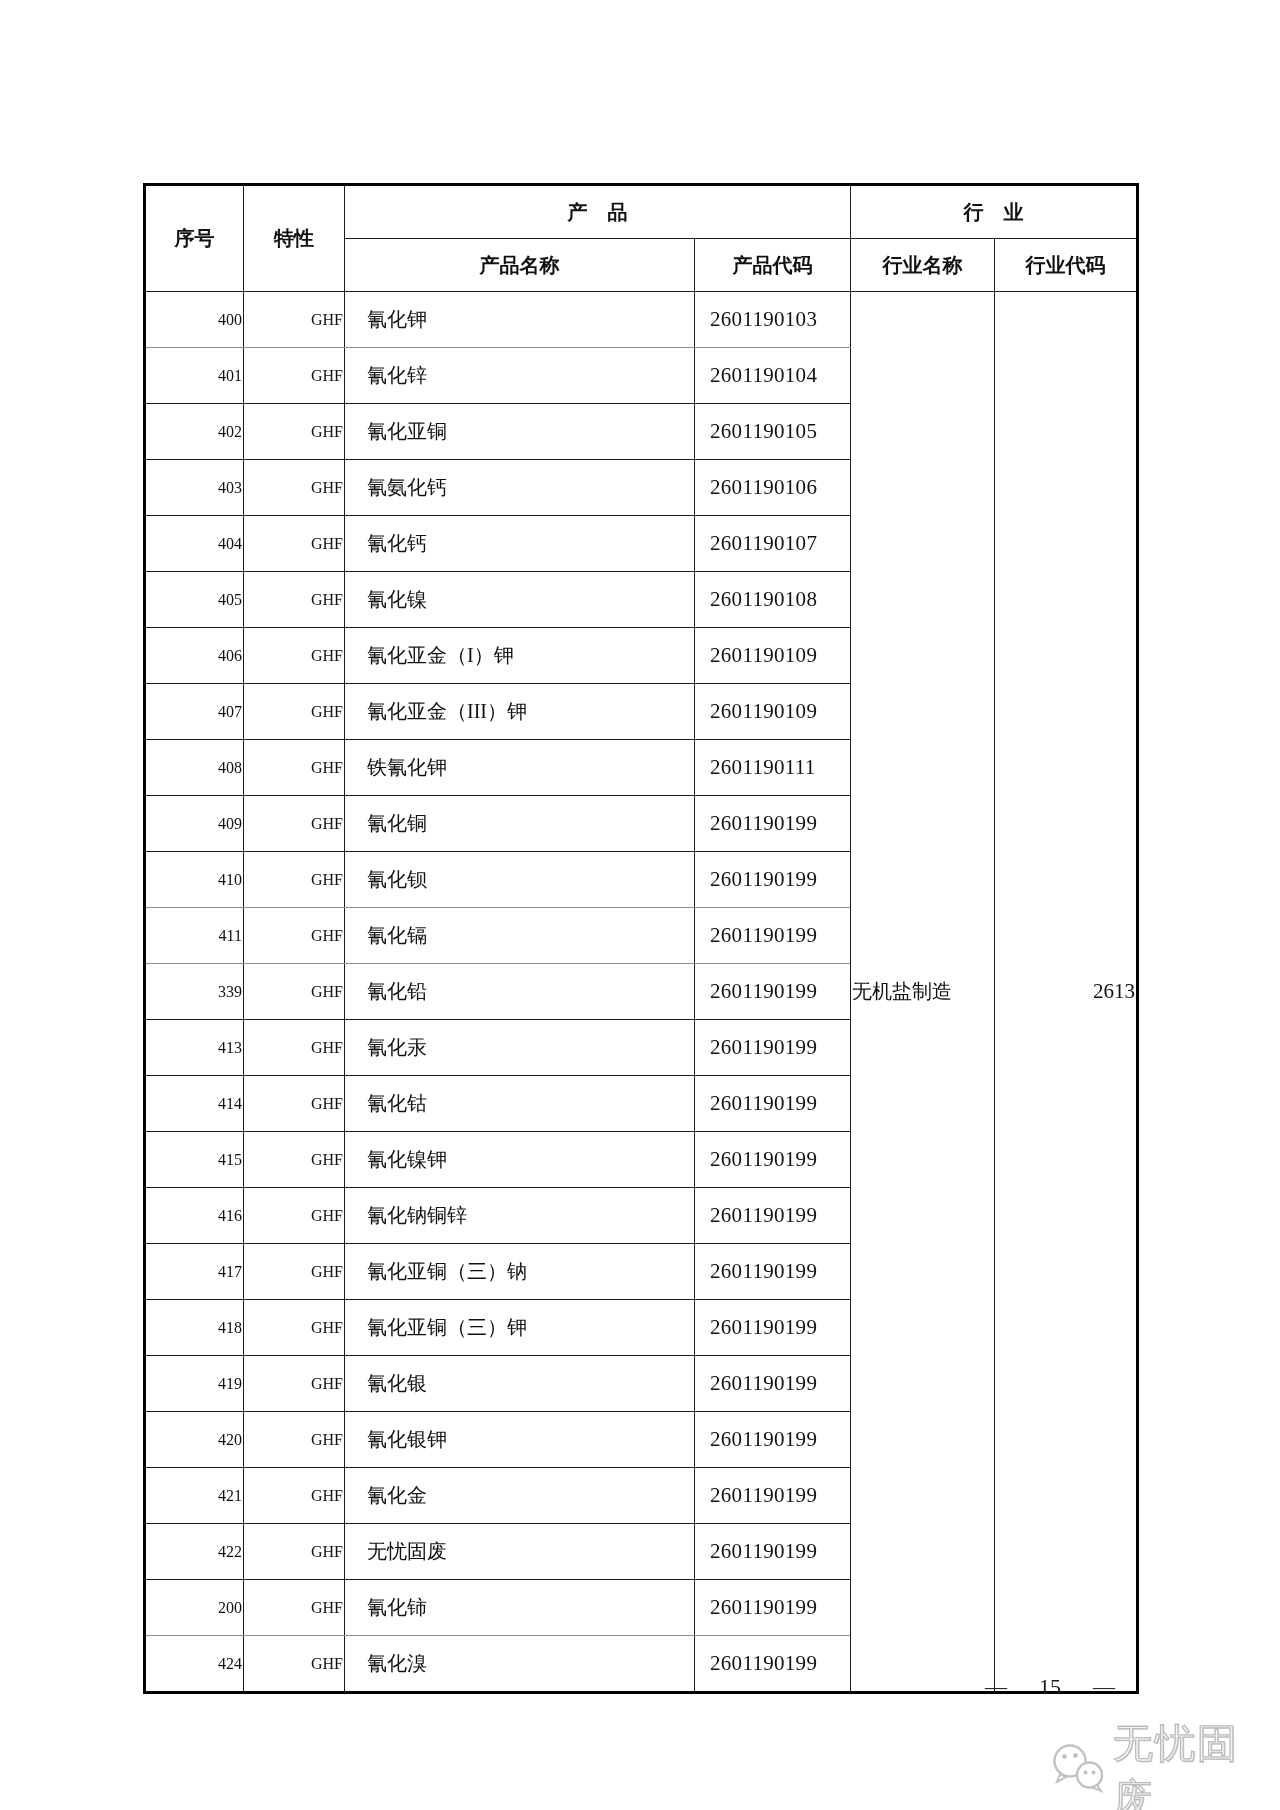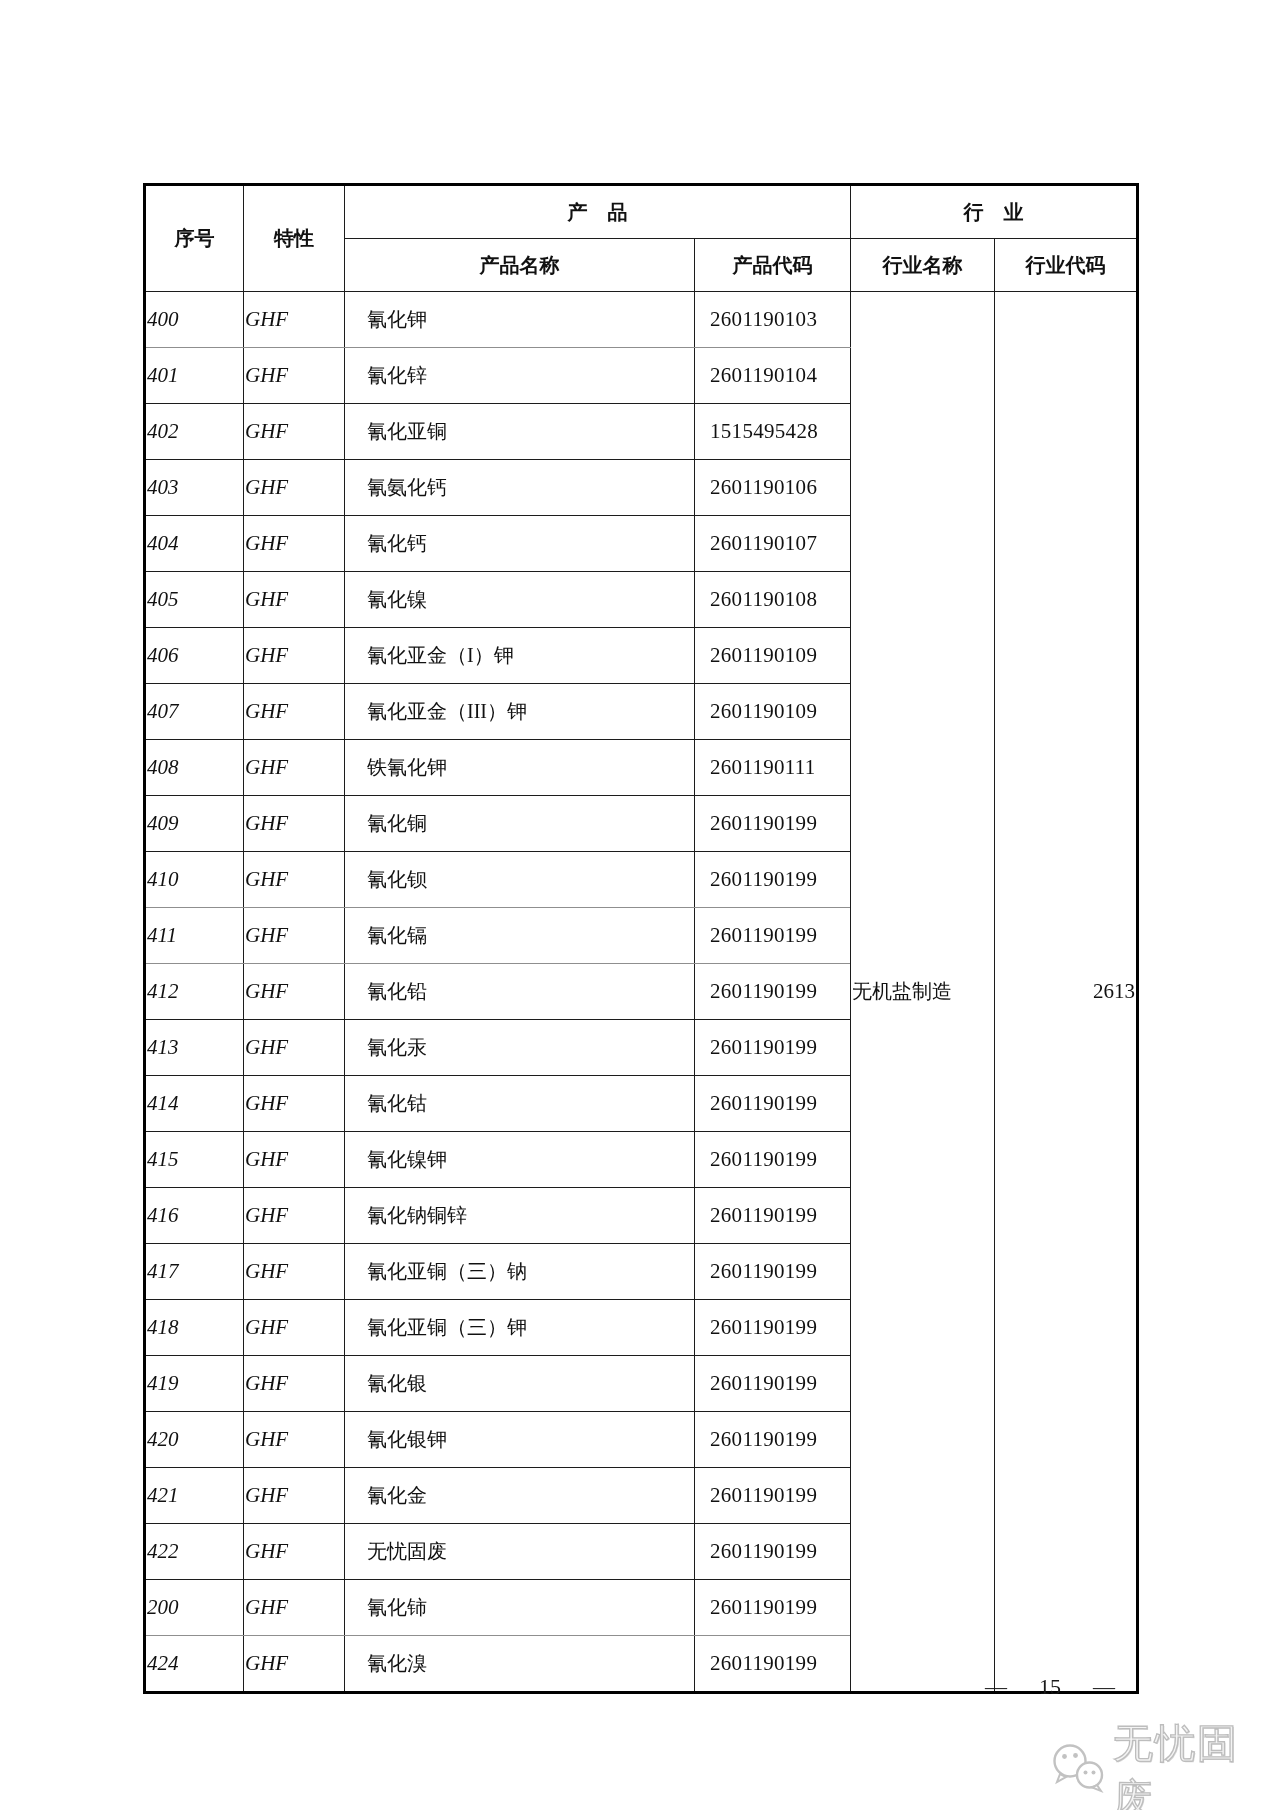--- a/index.html
+++ b/index.html
@@ -28,23 +28,22 @@
   .doc-table thead tr.h2 th{height:50px;}
   .doc-table tbody td{height:53px;}
   .doc-table th{
     font-family:Liberation Serif, serif;
     font-weight:bold;
     font-size:20px;
     text-align:center;
     background:#fff;
   }
   .c-no,.c-attr{
-    font-size:21px;
-    text-align:left;
-    font-style:italic;
+    font-size:16px;
+    text-align:right;
   }
   .c-name{
     font-size:20px;
     text-align:left;
     padding-left:22px;
   }
   .c-code{
     font-size:21px;
     text-align:left;
     padding-left:15px;
@@ -131,21 +130,21 @@
     <tr>
       <td class="c-no">401</td>
       <td class="c-attr">GHF</td>
       <td class="c-name">氰化锌</td>
       <td class="c-code">2601190104</td>
     </tr>
         <tr>
       <td class="c-no">402</td>
       <td class="c-attr">GHF</td>
       <td class="c-name">氰化亚铜</td>
-      <td class="c-code">1515495428</td>
+      <td class="c-code">2601190105</td>
     </tr>
         <tr>
       <td class="c-no">403</td>
       <td class="c-attr">GHF</td>
       <td class="c-name">氰氨化钙</td>
       <td class="c-code">2601190106</td>
     </tr>
         <tr>
       <td class="c-no">404</td>
       <td class="c-attr">GHF</td>
@@ -188,21 +187,21 @@
       <td class="c-name">氰化钡</td>
       <td class="c-code">2601190199</td>
     </tr>
         <tr>
       <td class="c-no">411</td>
       <td class="c-attr">GHF</td>
       <td class="c-name">氰化镉</td>
       <td class="c-code">2601190199</td>
     </tr>
         <tr>
-      <td class="c-no">412</td>
+      <td class="c-no">339</td>
       <td class="c-attr">GHF</td>
       <td class="c-name">氰化铅</td>
       <td class="c-code">2601190199</td>
     </tr>
         <tr>
       <td class="c-no">413</td>
       <td class="c-attr">GHF</td>
       <td class="c-name">氰化汞</td>
       <td class="c-code">2601190199</td>
     </tr>

